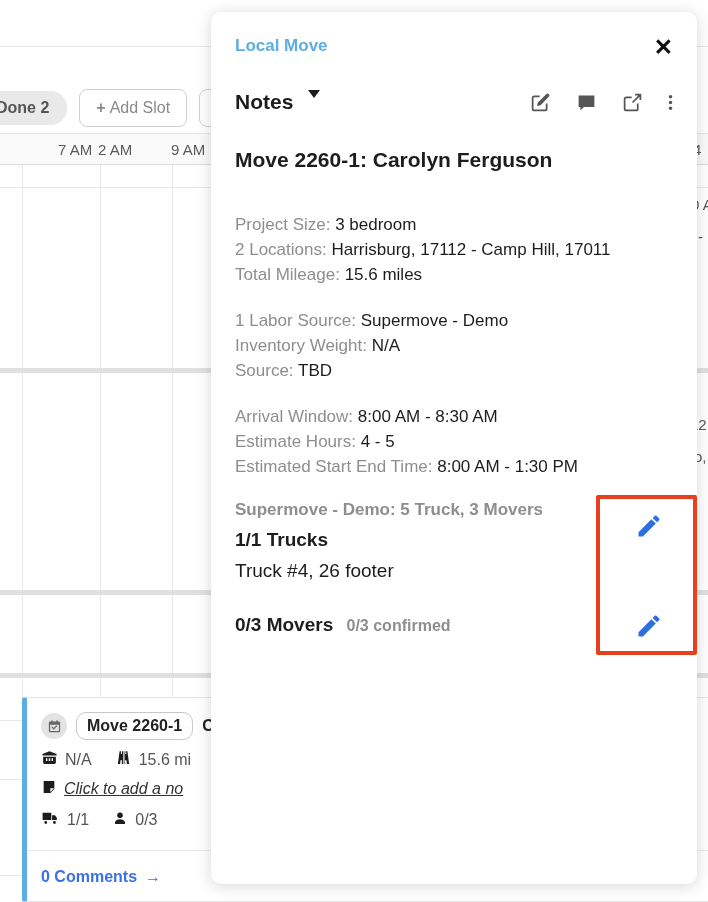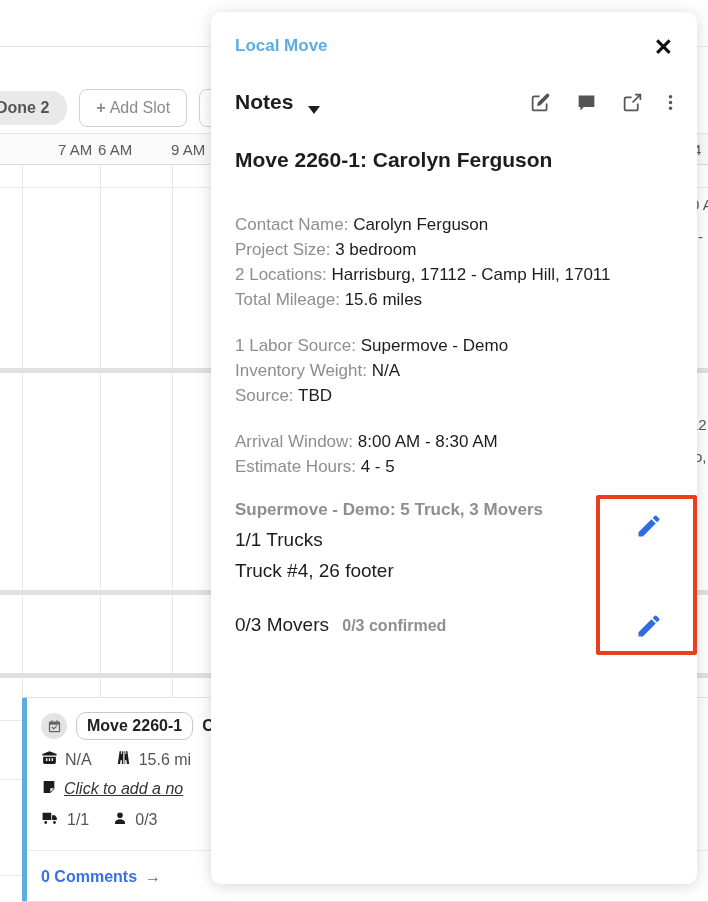--- a/index.html
+++ b/index.html
@@ -101,21 +101,21 @@
   .modal-kicker { color: #5dade2; font-size: 17px; font-weight: 700; }
   .close-x {
     font-size: 23px; font-weight: 700; color: #111; line-height: 1;
     background: none; border: none; cursor: pointer; padding: 0;
     font-family: "Liberation Sans", sans-serif;
   }
   .modal-subhead {
     display: flex; align-items: center; justify-content: space-between;
     padding: 0 24px; height: 44px;
   }
-  .notes-group { display: flex; align-items: flex-end; gap: 15px; }
+  .notes-group { display: flex; align-items: flex-start; gap: 15px; }
   .notes-label { font-size: 21px; font-weight: 700; color: #1d1d1d; }
   .caret {
     width: 0; height: 0; border-left: 6px solid transparent;
     border-right: 6px solid transparent; border-top: 8px solid #1d1d1d;
   }
   .head-icons { display: flex; align-items: center; gap: 25px; }
   .hicon { color: #555; display: flex; align-items: center; }
 
   .modal-body { padding: 24px 24px 0 24px; position: relative; }
   .move-title {
@@ -123,21 +123,21 @@
   }
   .kv { font-size: 17px; line-height: 25px; color: #1d1d1d; }
   .kv .k { color: #8e8e8e; }
   .kv .v { color: #1d1d1d; }
   .kv-group { margin-bottom: 21px; }
 
   .crew-head {
     font-size: 17px; font-weight: 700; color: #8e8e8e; margin-bottom: 9px;
   }
   .crew-line { font-size: 19px; color: #1d1d1d; margin-bottom: 9px; }
-  .crew-line .bold { font-weight: 400; }
+  .crew-line .bold { font-weight: 700; }
   .crew-line .sub { font-size: 16px; color: #8e8e8e; font-weight: 700; margin-left: 8px; }
   .crew-gap { height: 23px; }
 
   .pencil { position: absolute; }
   .redbox {
     position: absolute; left: 596px; top: 495px; width: 101px; height: 160px;
     border: 4px solid #e8401f; border-radius: 2px; pointer-events: none;
   }
 </style>
 </head>
@@ -152,21 +152,21 @@
     <div class="toolbar-row">
       <div class="done-badge">Done 2</div>
       <button class="add-slot-btn">
         <span class="plus">+</span><span>Add Slot</span>
       </button>
       <button class="add-slot-btn2"></button>
     </div>
 
     <div class="time-header">
       <div class="time-label" style="left:58px">7 AM</div>
-      <div class="time-label" style="left:98px">6 AM</div>
+      <div class="time-label" style="left:98px">2 AM</div>
       <div class="time-label" style="left:171px">9 AM</div>
       <div class="time-label" style="left:693px">4</div>
     </div>
 
     <div class="grid-area">
       <div class="vline" style="left:22px"></div>
       <div class="vline" style="left:100px"></div>
       <div class="vline" style="left:172px"></div>
       <div class="vline" style="left:572px"></div>
       <div class="vline" style="left:640px"></div>
@@ -283,24 +283,20 @@
           </svg>
         </span>
       </div>
     </div>
 
     <div class="modal-body">
       <div class="move-title">Move 2260-1: Carolyn Ferguson</div>
 
       <div class="kv-group">
         <div class="kv">
-          <span class="k">Contact Name:</span>
-          <span class="v">Carolyn Ferguson</span>
-        </div>
-        <div class="kv">
           <span class="k">Project Size:</span>
           <span class="v">3 bedroom</span>
         </div>
         <div class="kv">
           <span class="k">2 Locations:</span>
           <span class="v">Harrisburg, 17112 - Camp Hill, 17011</span>
         </div>
         <div class="kv">
           <span class="k">Total Mileage:</span>
           <span class="v">15.6 miles</span>
@@ -323,20 +319,24 @@
       </div>
 
       <div class="kv-group">
         <div class="kv">
           <span class="k">Arrival Window:</span>
           <span class="v">8:00 AM - 8:30 AM</span>
         </div>
         <div class="kv">
           <span class="k">Estimate Hours:</span>
           <span class="v">4 - 5</span>
+        </div>
+        <div class="kv">
+          <span class="k">Estimated Start End Time:</span>
+          <span class="v">8:00 AM - 1:30 PM</span>
         </div>
       </div>
 
       <div class="crew-head">Supermove - Demo: 5 Truck, 3 Movers</div>
 
       <div class="crew-line">
         <span class="bold">1/1 Trucks</span>
       </div>
       <div class="crew-line">
         <span>Truck #4, 26 footer</span>

